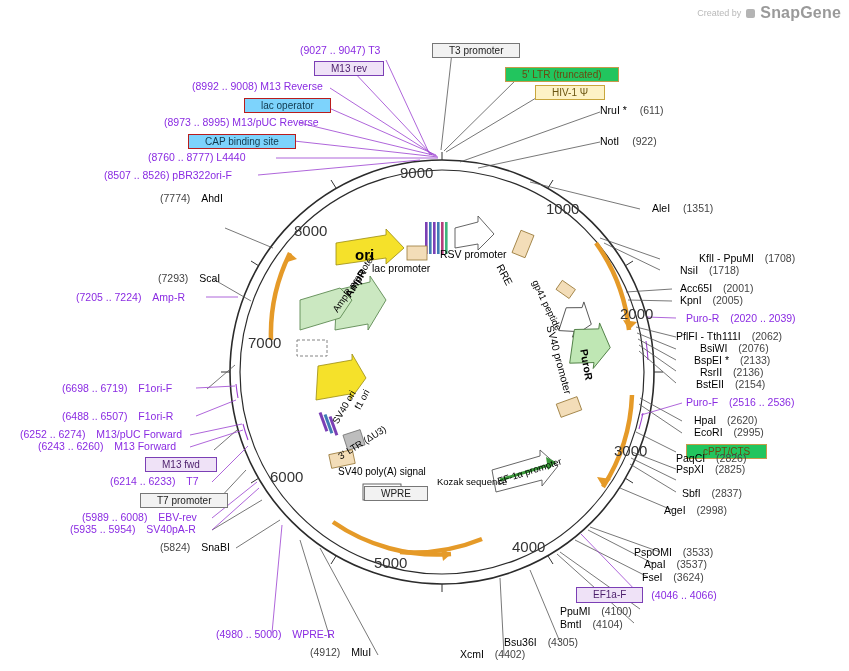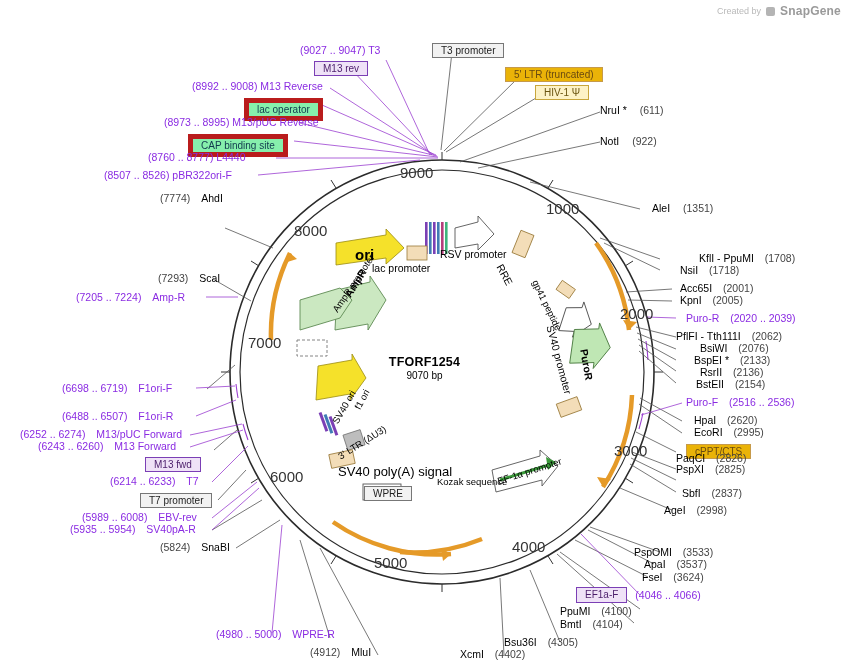--- a/index.html
+++ b/index.html
@@ -25,21 +25,21 @@
   
   #watermark {
     right: 8px; top: 4px;
     display: flex;
     align-items: center;
     gap: 5px;
     font-size: 9px;
     color: #b9b9b9;
   }
   #watermark .snap {
-    font-size: 12px;
+    font-size: 16px;
     font-weight: bold;
     color: #9a9a9a;
     letter-spacing: .2px;
   }
   #watermark .snapdot {
     width: 9px; height: 9px;
     background: #b4b4b4;
     border-radius: 2px;
     display: inline-block;
   }
@@ -69,38 +69,38 @@
     white-space: nowrap;
     line-height: 12px;
   }
   .lbl b { font-weight: normal; }
   .pos { color: #444; }
   .purple { color: #8a2be2; }
 
   .boxed {
     border: 1px solid #555;
     background: #fff;
-    padding: 1px 8px;
+    padding: 1px 16px;
     border-radius: 0;
     font-size: 10px;
     white-space: nowrap;
   }
   .box-violet {
     border: 1px solid #7b3fb5;
     background: #efe2f7;
     color: #4b1d6b;
   }
   .box-blue {
-    border: 5px solid #b91c1c;
-    background: #86efac;
+    border: 1px solid #b91c1c;
+    background: #7dd3fc;
     color: #10384d;
   }
   .box-orange {
     border: 1px solid #c69a4a;
-    background: #eab308;
+    background: #22c55e;
     color: #6a4a10;
   }
   .box-yellow {
     border: 1px solid #c8a63c;
     background: #fdf2c6;
     color: #6a5410;
   }
   .box-grey {
     border: 1px solid #777;
     background: #f2f2f2;
@@ -280,22 +280,20 @@
       <rect x="332" y="416" width="3" height="20" fill="#7b3fb5" transform="rotate(-20 333 426)"></rect>
     </g>
 
     <rect x="345" y="432" width="18" height="16" fill="#bdbdbd" stroke="#777" stroke-width="0.8" transform="rotate(-18 354 440)"></rect>
 
     <rect x="330" y="452" width="24" height="14" fill="#f3ddb8" stroke="#9a7a3a" stroke-width="0.8" transform="rotate(-12 342 459)"></rect>
 
     <rect x="363" y="484" width="38" height="16" fill="#ffffff" stroke="#555" stroke-width="0.9"></rect>
   </svg>
 
-  <div class="abs" id="plasmid-name">TFORF1254</div>
-  <div class="abs" id="plasmid-size">9070 bp</div>
 
   <div class="abs tick" style="left:400px;top:164px">9000</div>
   <div class="abs tick" style="left:546px;top:200px">1000</div>
   <div class="abs tick" style="left:620px;top:305px">2000</div>
   <div class="abs tick" style="left:614px;top:442px">3000</div>
   <div class="abs tick" style="left:512px;top:538px">4000</div>
   <div class="abs tick" style="left:374px;top:554px">5000</div>
   <div class="abs tick" style="left:270px;top:468px">6000</div>
   <div class="abs tick" style="left:248px;top:334px">7000</div>
   <div class="abs tick" style="left:294px;top:222px">8000</div>
@@ -304,21 +302,21 @@
   <div class="abs lbl" style="left:372px;top:262px;">lac promoter</div>
   <div class="abs lbl" style="left:440px;top:248px;">RSV promoter</div>
   <div class="abs lbl" style="left:505px;top:262px;transform:rotate(62deg);transform-origin:left top;">RRE</div>
   <div class="abs lbl" style="left:540px;top:278px;transform:rotate(64deg);transform-origin:left top;font-size:9.5px;">gp41 peptide</div>
   <div class="abs lbl" style="left:556px;top:324px;transform:rotate(75deg);transform-origin:left top;">SV40 promoter</div>
   <div class="abs lbl" style="left:590px;top:348px;transform:rotate(80deg);transform-origin:left top;font-weight:bold;">PuroR</div>
   <div class="abs lbl" style="left:342px;top:293px;transform:rotate(-58deg);transform-origin:left top;font-weight:bold;">AmpR</div>
   <div class="abs lbl" style="left:330px;top:308px;transform:rotate(-56deg);transform-origin:left top;font-size:9.5px;">AmpR promoter</div>
   <div class="abs lbl" style="left:330px;top:420px;transform:rotate(-60deg);transform-origin:left top;font-size:9.5px;">SV40 ori</div>
   <div class="abs lbl" style="left:352px;top:406px;transform:rotate(-62deg);transform-origin:left top;font-size:9.5px;">f1 ori</div>
-  <div class="abs lbl" style="left:338px;top:466px;font-size:13px;">SV40 poly(A) signal</div>
+  <div class="abs lbl" style="left:338px;top:466px;font-size:10px;">SV40 poly(A) signal</div>
   <div class="abs lbl" style="left:336px;top:452px;transform:rotate(-32deg);transform-origin:left top;font-size:9.5px;">3' LTR (ΔU3)</div>
   <div class="abs boxed box-grey" style="left:364px;top:486px;">WPRE</div>
   <div class="abs lbl" style="left:437px;top:476px;font-size:9.5px;">Kozak sequence</div>
   <div class="abs lbl" style="left:496px;top:476px;transform:rotate(-18deg);transform-origin:left top;font-size:9.5px;">EF-1α promoter</div>
 
   <div class="abs lbl" style="left:300px;top:44px;">
     <span class="purple">(9027 .. 9047)</span>
     <b class="purple">T3</b>
   </div>
 

